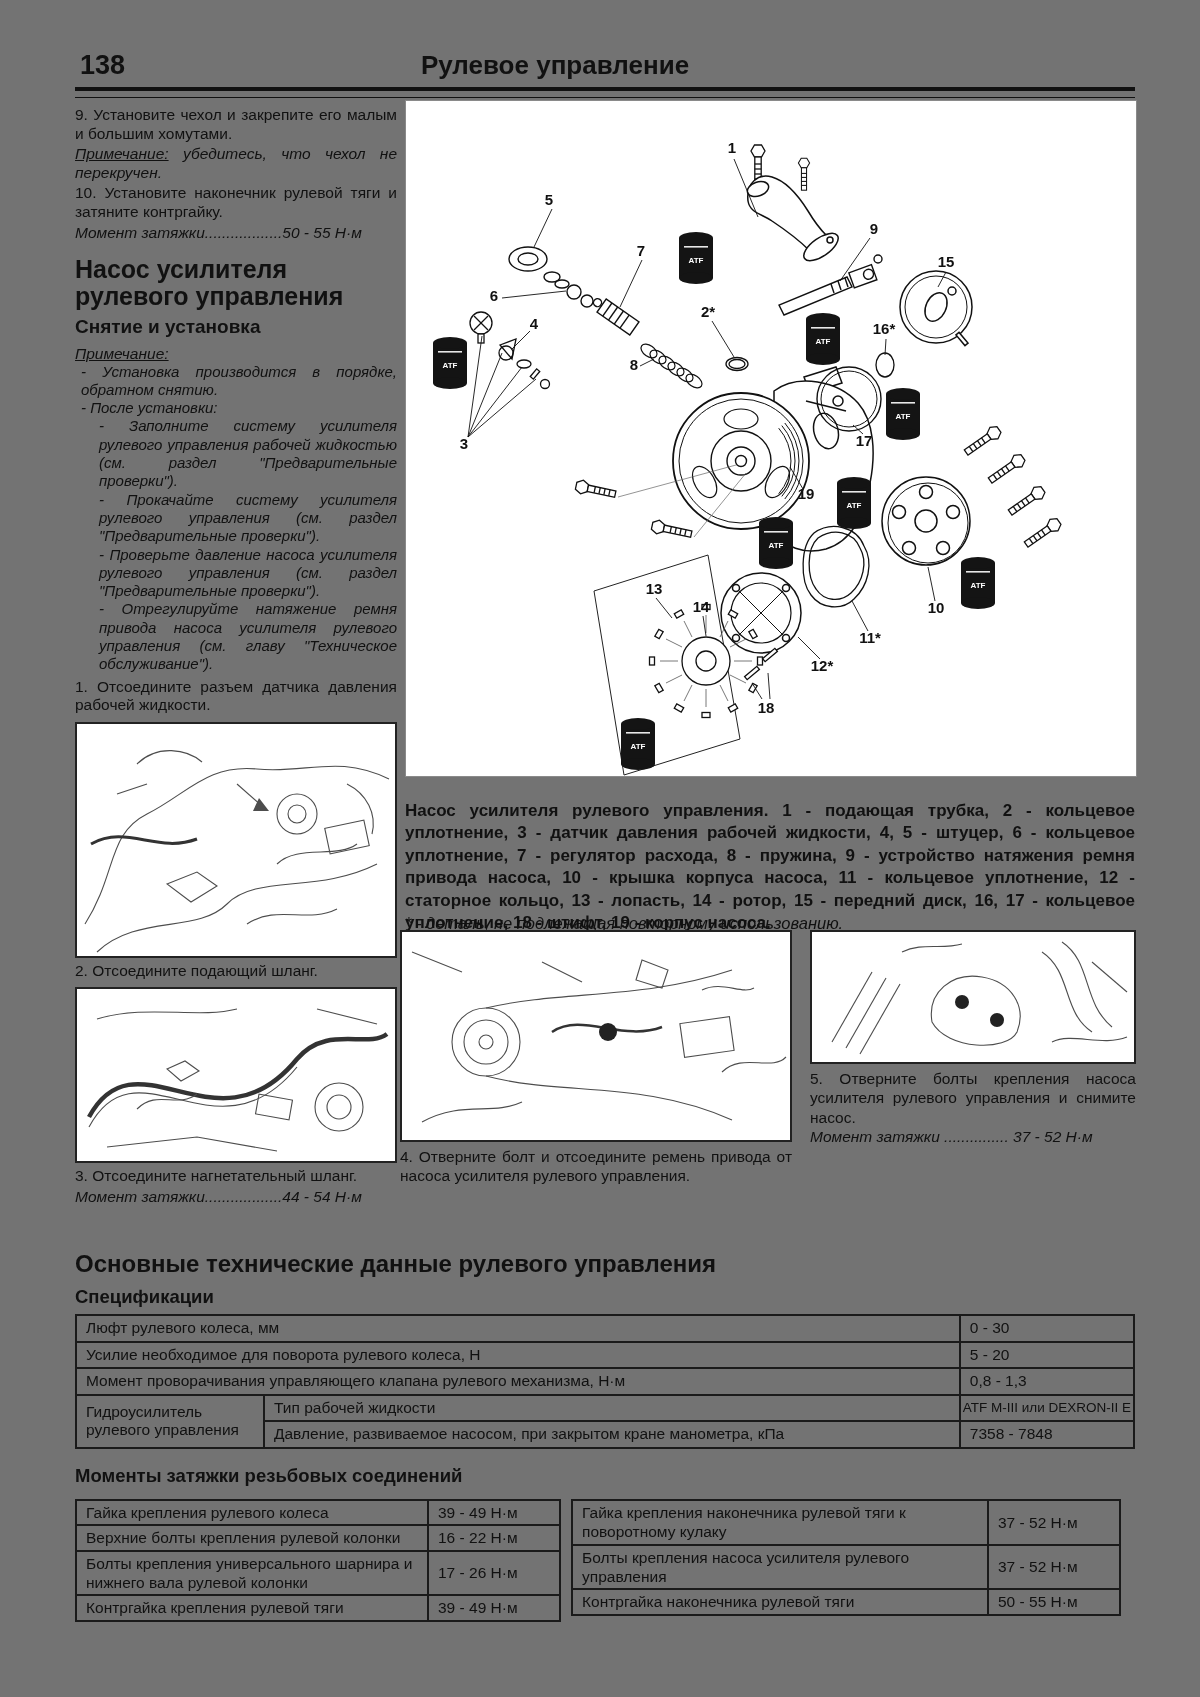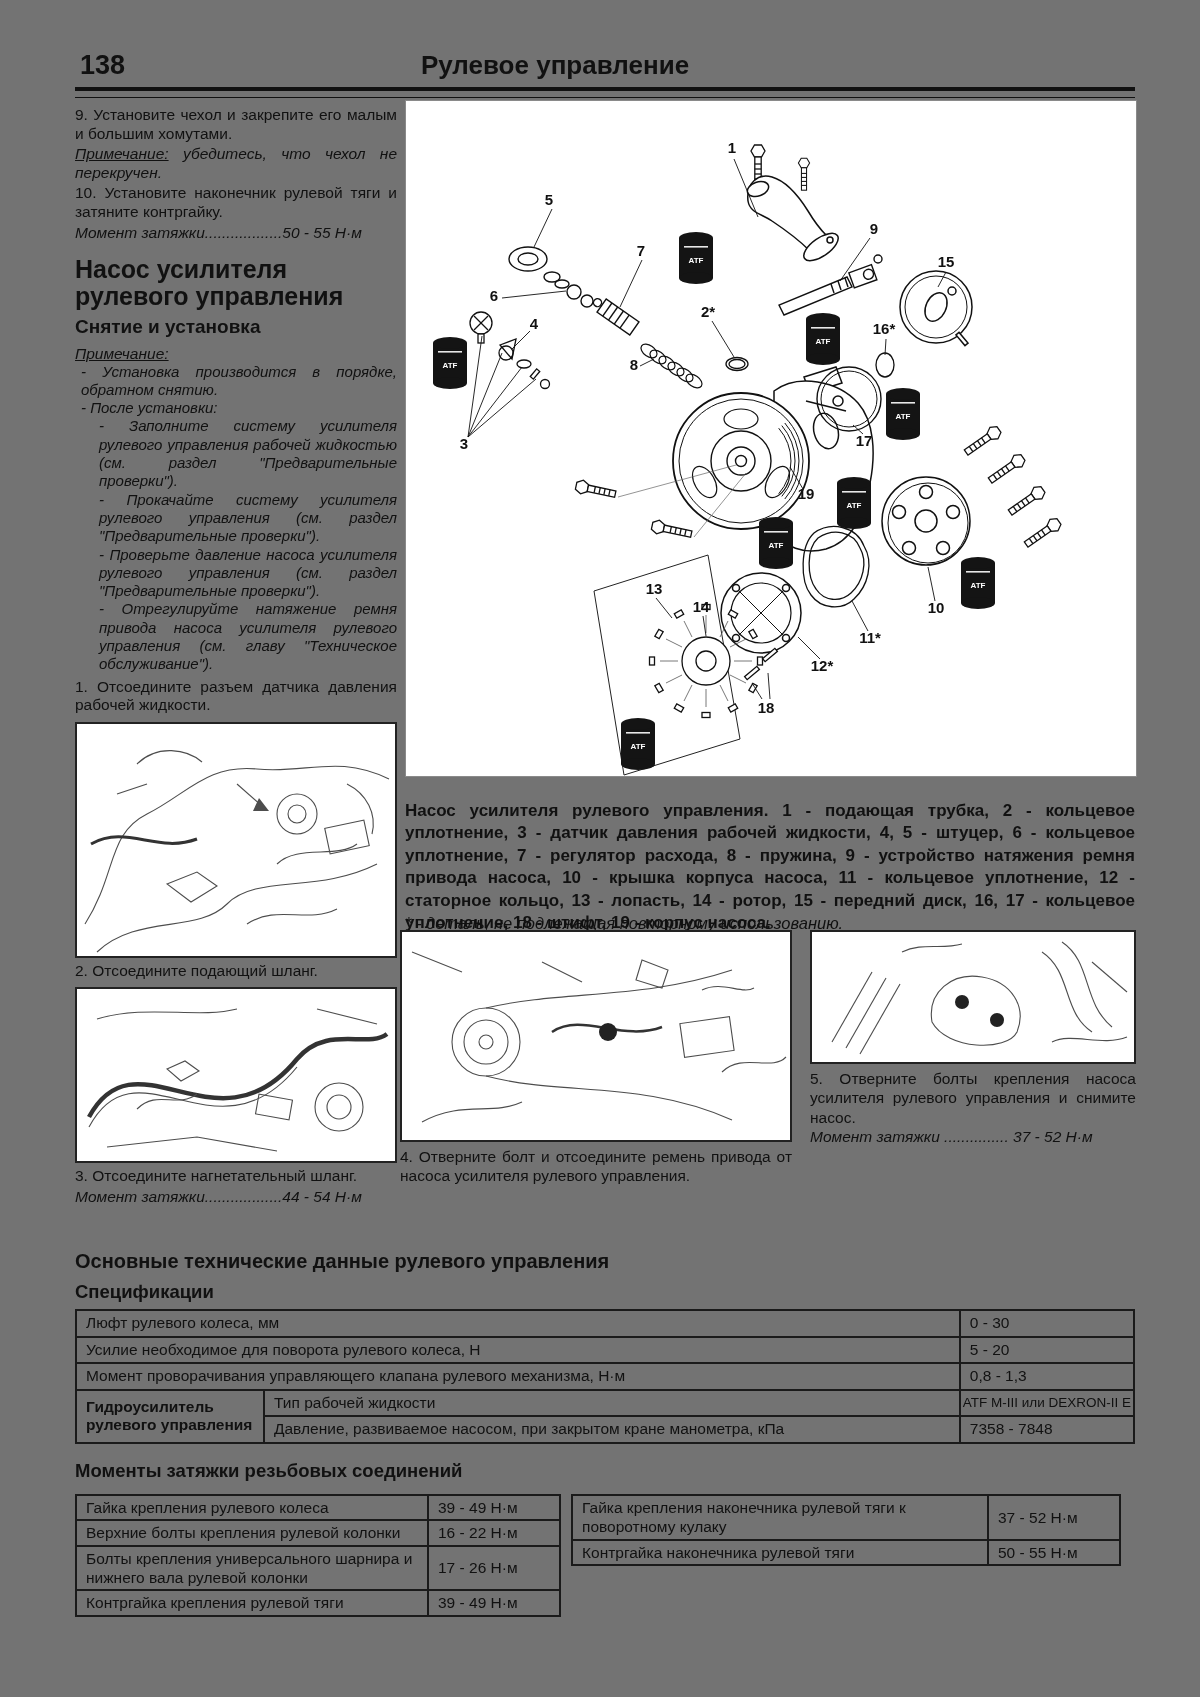--- a/index.html
+++ b/index.html
@@ -27,28 +27,28 @@
   .dcap{position:absolute;left:405px;top:783px;width:730px;font-weight:bold;font-size:17px;
         line-height:1.32;text-align:justify;}
   .dnote{position:absolute;left:405px;top:897px;width:730px;font-weight:normal;font-style:italic;font-size:16.5px;}
   
   .blk4{position:absolute;left:400px;top:930px;width:392px;}
   .blk5{position:absolute;left:810px;top:930px;width:326px;}
   .bcap{font-size:15.5px;line-height:1.25;text-align:justify;margin:5px 0 0 0;}
   .blk4 .photo,.blk5 .photo{margin:0;}
   
   .specs{position:absolute;left:75px;top:1250px;width:1060px;}
-  h2.big{font-size:20px;font-weight:bold;margin:0 0 8px 0;}
+  h2.big{font-size:24px;font-weight:bold;margin:0 0 8px 0;}
   h3.mid{font-size:18.5px;font-weight:bold;margin:0 0 6px 0;}
   table{border-collapse:collapse;}
   .tbl{width:1060px;}
   .tbl td{border:2px solid #1a1a1a;font-size:15.5px;padding:3px 9px;line-height:1.2;}
   td.val{width:150px;}
   td.tight{font-size:13.5px;white-space:nowrap;padding:3px 2px;margin-left:9px;}
-  td.grp{width:168px;font-weight:bold;}
+  td.grp{width:168px;}
   .torqwrap{position:relative;margin-top:12px;height:160px;}
   .half td{border:2px solid #1a1a1a;font-size:15.5px;padding:2px 9px;line-height:1.25;}
   .tleft{position:absolute;left:0;top:0;width:486px;}
   .tright{position:absolute;left:488px;top:0;width:550px;margin-left:8px;}
   .tleft td.val{width:112px;} .tright td.val{width:112px;}
   
   svg{display:block;}
   .lbl{font-size:15px;font-weight:bold;fill:#111;font-family:"Liberation Sans",sans-serif;}
   .atf{font-size:8px;font-weight:bold;fill:#fff;text-anchor:middle;font-family:"Liberation Sans",sans-serif;}
 </style>
@@ -495,20 +495,24 @@
         </tr>
       </tbody>
         </table>
       <table class="half tright">
         <tbody>
             <tr>
           <td>Гайка крепления наконечника рулевой тяги к поворотному кулаку</td>
           <td class="val">37 - 52 Н·м</td>
         </tr>
         <tr>
+          <td>Болты крепления насоса усилителя рулевого управления</td>
+          <td class="val">37 - 52 Н·м</td>
+        </tr>
+        <tr>
           <td>Контргайка наконечника рулевой тяги</td>
           <td class="val">50 - 55 Н·м</td>
         </tr>
       </tbody>
         </table>
     </div>
   </div>
 
 </div>
 

